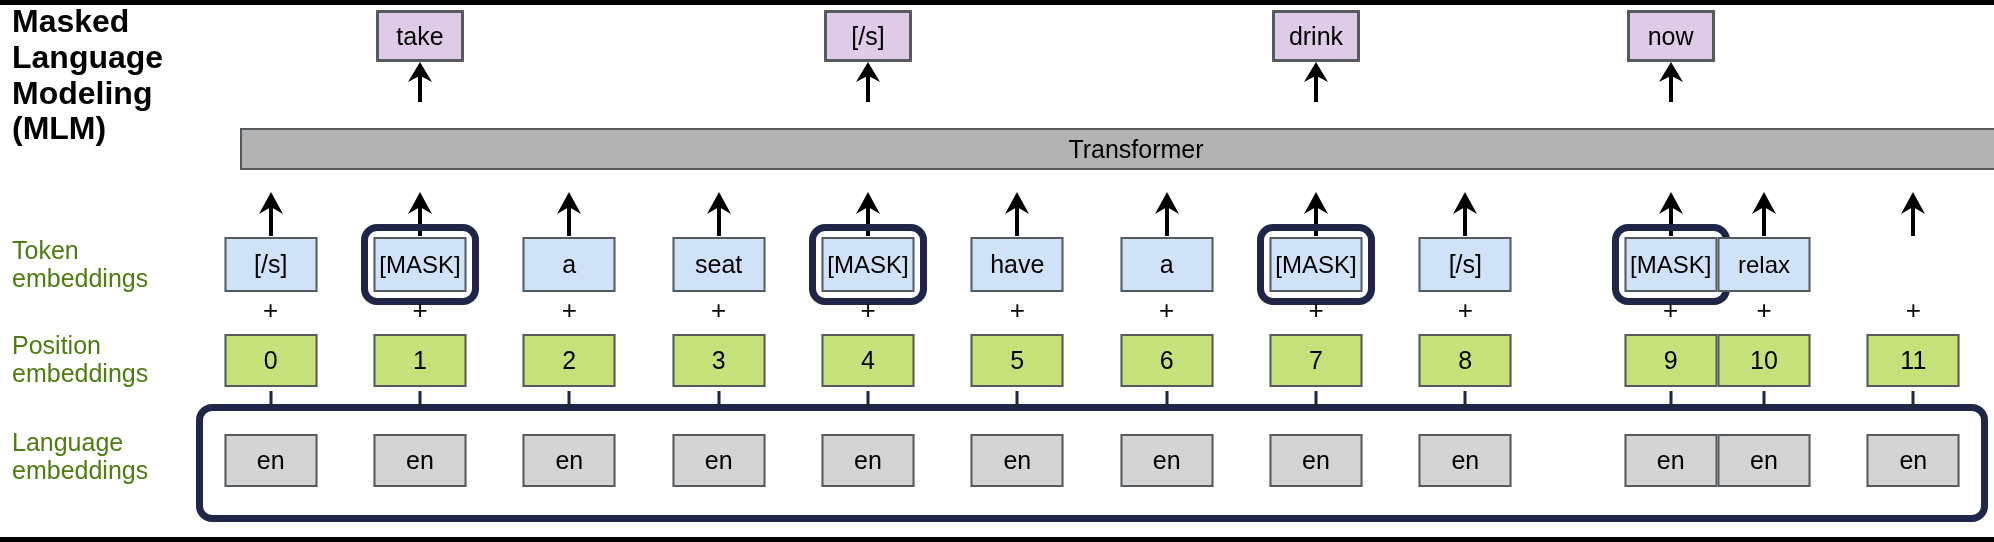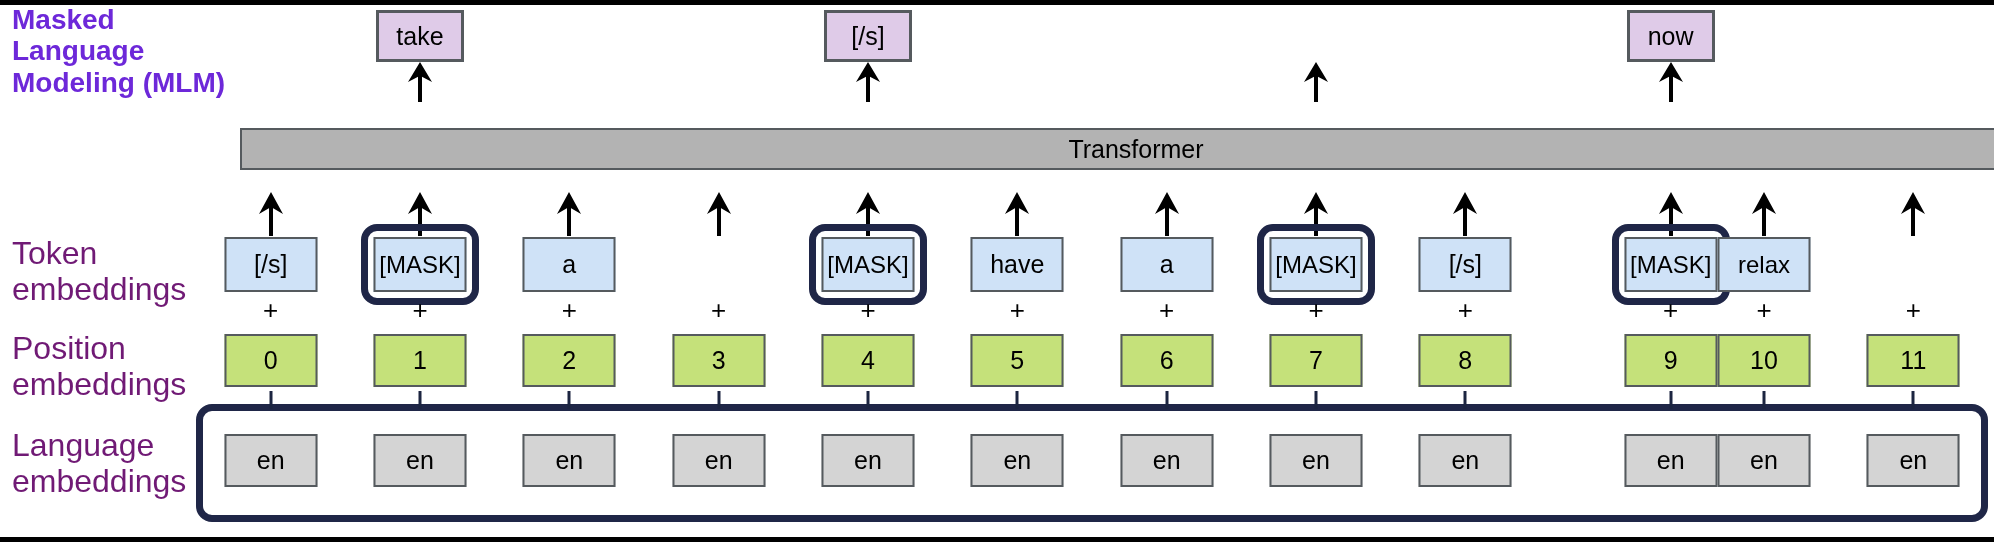--- a/index.html
+++ b/index.html
@@ -12,27 +12,27 @@
   }
   .frame{
     position:absolute;left:0;top:0;width:1994px;height:542px;
     border-top:5px solid #000;border-bottom:5px solid #000;
     box-sizing:border-box;
   }
 
   
   #title{
     position:absolute;left:12px;top:4px;width:230px;
-    font-size:28px;font-weight:bold;line-height:1.12;color:#6d28d9;
+    font-size:32px;font-weight:bold;line-height:1.12;color:#000000;
   }
 
   
   .rowlabel{
     position:absolute;left:12px;
-    font-size:32px;line-height:1.12;color:#701a75;white-space:pre-line;
+    font-size:25px;line-height:1.12;color:#4d7c0f;white-space:pre-line;
   }
   #label-token{top:236px;}
   #label-position{top:331px;}
   #label-language{top:428px;}
 
   
   .col{position:absolute;top:0;width:119px;height:542px;}
 
   
   .cell{
@@ -163,20 +163,21 @@
       <div class="plus">+</div>
       <div class="cell pos-cell">2</div>
       <div class="tick"></div>
       <div class="cell lang-cell">en</div>
     </div>
     <div class="col" style="left: 644px; width: 149.333px;">
       <div class="arrow-up arrow-tok"><svg width="26" height="100%" viewBox="0 0 26 44" preserveAspectRatio="none">
           <line x1="13" y1="44" x2="13" y2="13" stroke="#000" stroke-width="4"></line>
           <polygon points="13,0 25,22 13,15 1,22" fill="#000"></polygon>
         </svg></div>
+      <div class="cell tok-cell">seat</div>
       <div class="plus">+</div>
       <div class="cell pos-cell">3</div>
       <div class="tick"></div>
       <div class="cell lang-cell">en</div>
     </div>
     <div class="col" style="left: 793.333px; width: 149.333px;">
       <div class="cell out-cell">[/s]</div>
       <div class="arrow-up arrow-out"><svg width="26" height="100%" viewBox="0 0 26 44" preserveAspectRatio="none">
           <line x1="13" y1="44" x2="13" y2="13" stroke="#000" stroke-width="4"></line>
           <polygon points="13,0 25,22 13,15 1,22" fill="#000"></polygon>
@@ -208,20 +209,21 @@
           <line x1="13" y1="44" x2="13" y2="13" stroke="#000" stroke-width="4"></line>
           <polygon points="13,0 25,22 13,15 1,22" fill="#000"></polygon>
         </svg></div>
       <div class="cell tok-cell">a</div>
       <div class="plus">+</div>
       <div class="cell pos-cell">6</div>
       <div class="tick"></div>
       <div class="cell lang-cell">en</div>
     </div>
     <div class="col" style="left: 1241.33px; width: 149.333px;">
+      <div class="cell out-cell">drink</div>
       <div class="arrow-up arrow-out"><svg width="26" height="100%" viewBox="0 0 26 44" preserveAspectRatio="none">
           <line x1="13" y1="44" x2="13" y2="13" stroke="#000" stroke-width="4"></line>
           <polygon points="13,0 25,22 13,15 1,22" fill="#000"></polygon>
         </svg></div>
       <div class="arrow-up arrow-tok"><svg width="26" height="100%" viewBox="0 0 26 44" preserveAspectRatio="none">
           <line x1="13" y1="44" x2="13" y2="13" stroke="#000" stroke-width="4"></line>
           <polygon points="13,0 25,22 13,15 1,22" fill="#000"></polygon>
         </svg></div>
       <div class="mask-hl"></div>
       <div class="cell tok-cell narrow">[MASK]</div>

